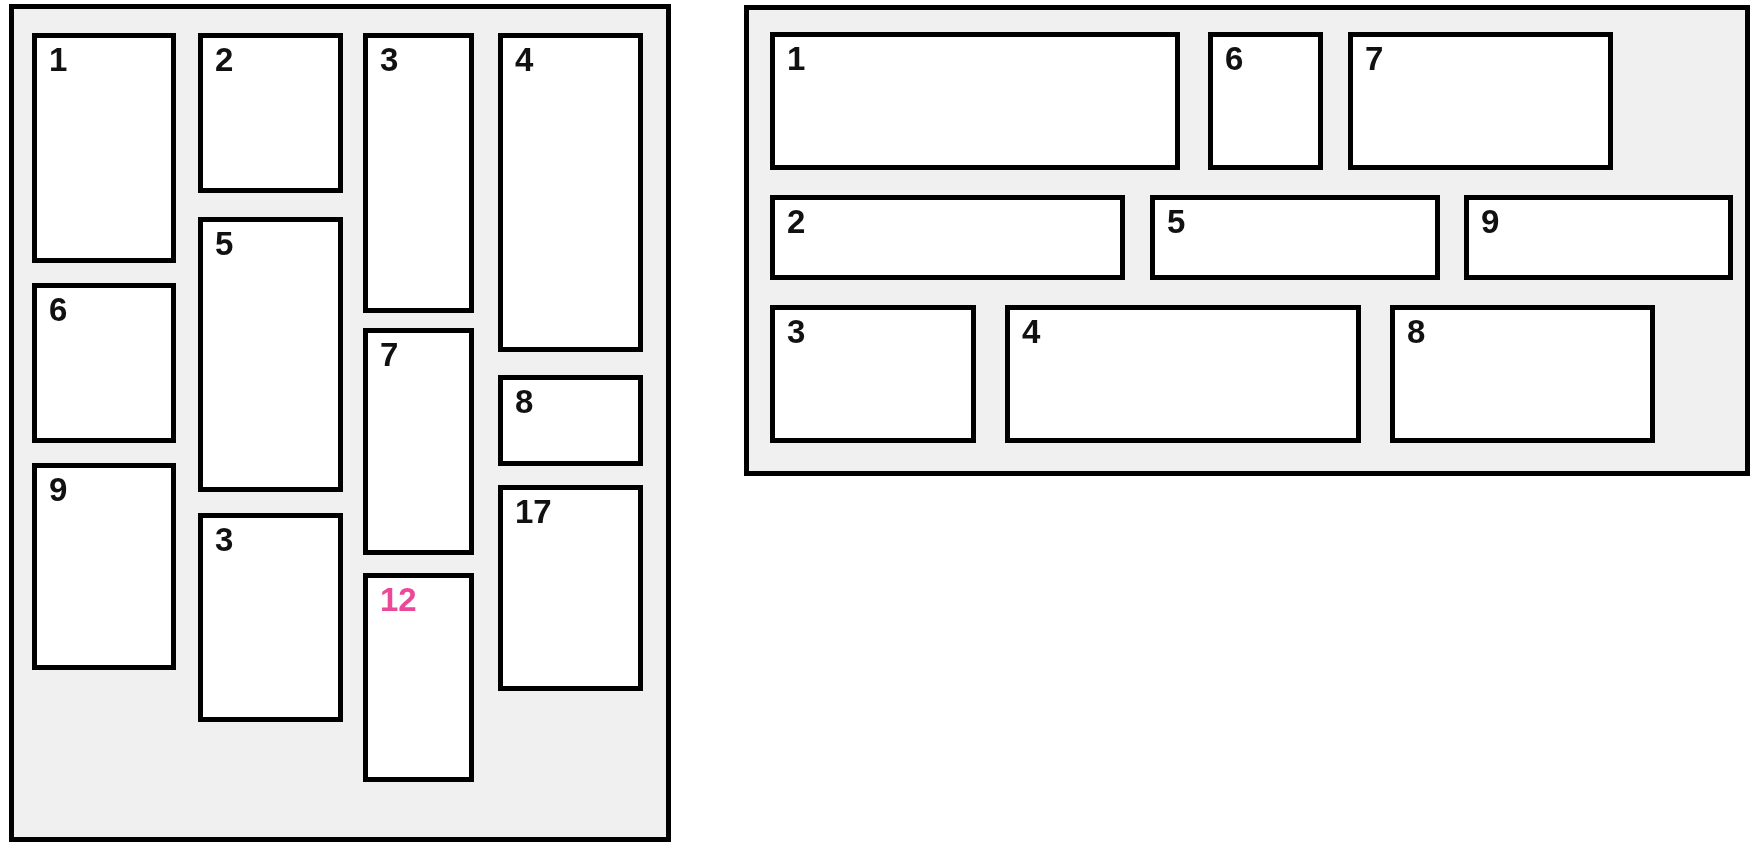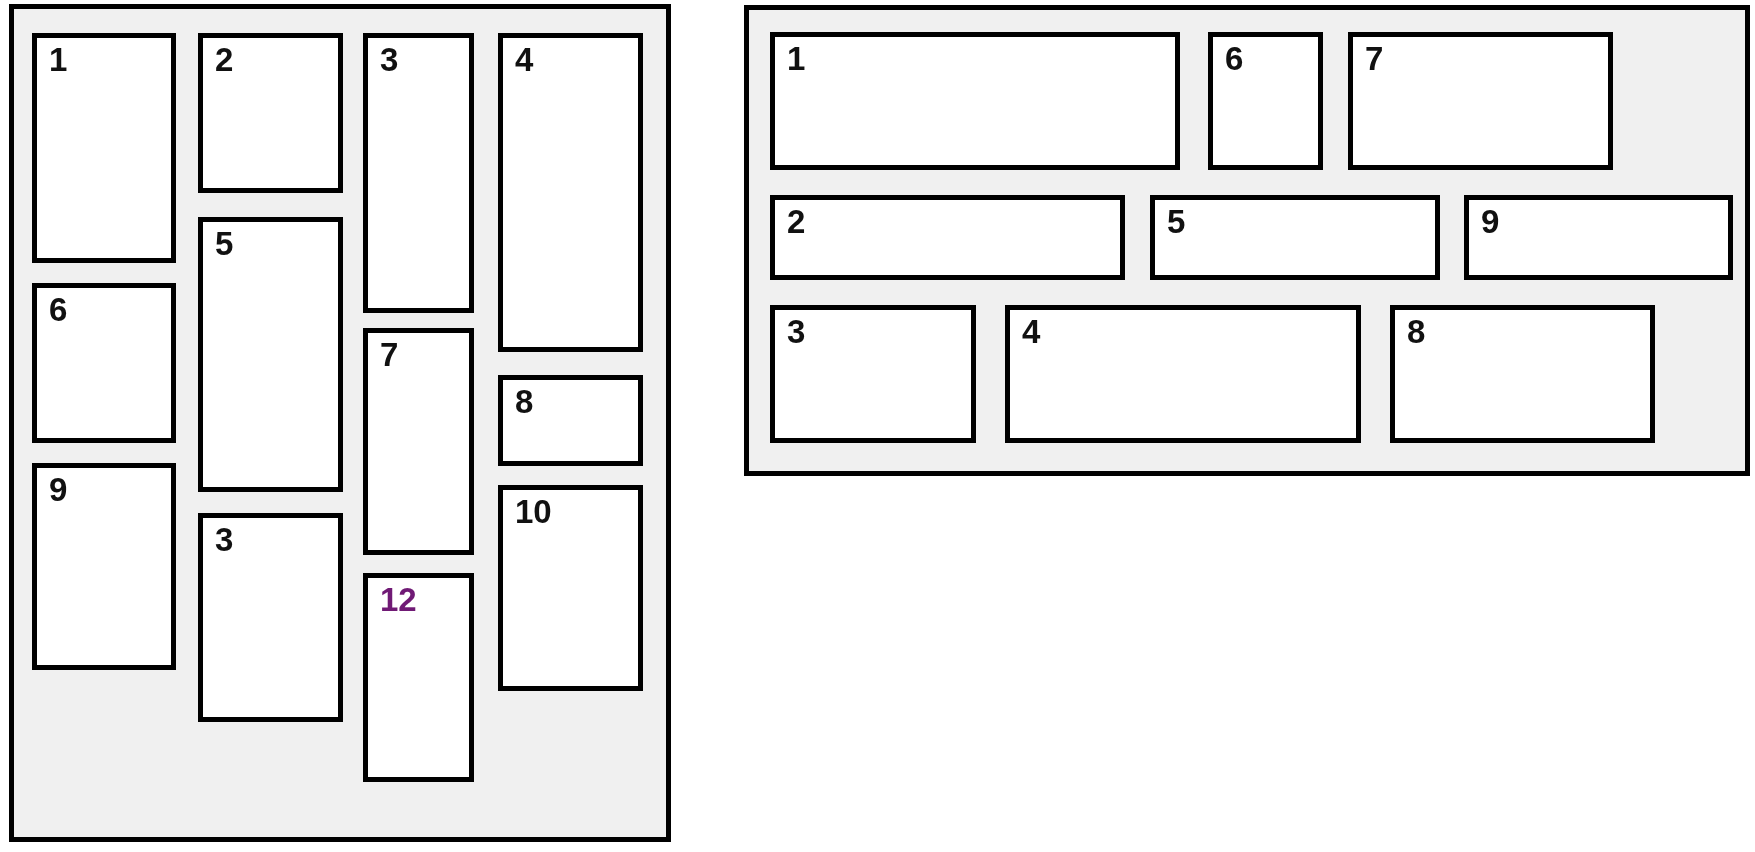--- a/index.html
+++ b/index.html
@@ -63,27 +63,27 @@
     <div class="card" style="left: 363px; top: 328px; width: 111px; height: 227px; background: rgb(255, 255, 255); border-color: rgb(0, 0, 0);">
       <span class="card-label" style="color: rgb(17, 17, 17);">7</span>
     </div>
     <div class="card" style="left: 498px; top: 375px; width: 145px; height: 91px; background: rgb(255, 255, 255); border-color: rgb(0, 0, 0);">
       <span class="card-label" style="color: rgb(17, 17, 17);">8</span>
     </div>
     <div class="card" style="left: 32px; top: 463px; width: 144px; height: 207px; background: rgb(255, 255, 255); border-color: rgb(0, 0, 0);">
       <span class="card-label" style="color: rgb(17, 17, 17);">9</span>
     </div>
     <div class="card" style="left: 498px; top: 485px; width: 145px; height: 206px; background: rgb(255, 255, 255); border-color: rgb(0, 0, 0);">
-      <span class="card-label" style="color: rgb(17, 17, 17);">10</span>
+      <span class="card-label" style="color: rgb(17, 17, 17);">17</span>
     </div>
     <div class="card" style="left: 198px; top: 513px; width: 145px; height: 209px; background: rgb(255, 255, 255); border-color: rgb(0, 0, 0);">
       <span class="card-label" style="color: rgb(17, 17, 17);">3</span>
     </div>
     <div class="card" style="left: 363px; top: 573px; width: 111px; height: 209px; background: rgb(255, 255, 255); border-color: rgb(0, 0, 0);">
-      <span class="card-label" style="color: #701a75;">12</span>
+      <span class="card-label" style="color: #ec4899;">12</span>
     </div>
     <div class="panel" style="left: 744px; top: 5px; width: 1006px; height: 471px; background: rgb(240, 240, 240); border-color: rgb(0, 0, 0);"></div>
     <div class="card" style="left: 770px; top: 32px; width: 410px; height: 138px; background: rgb(255, 255, 255); border-color: rgb(0, 0, 0);">
       <span class="card-label" style="color: rgb(17, 17, 17);">1</span>
     </div>
     <div class="card" style="left: 1208px; top: 32px; width: 115px; height: 138px; background: rgb(255, 255, 255); border-color: rgb(0, 0, 0);">
       <span class="card-label" style="color: rgb(17, 17, 17);">6</span>
     </div>
     <div class="card" style="left: 1348px; top: 32px; width: 265px; height: 138px; background: rgb(255, 255, 255); border-color: rgb(0, 0, 0);">
       <span class="card-label" style="color: rgb(17, 17, 17);">7</span>

